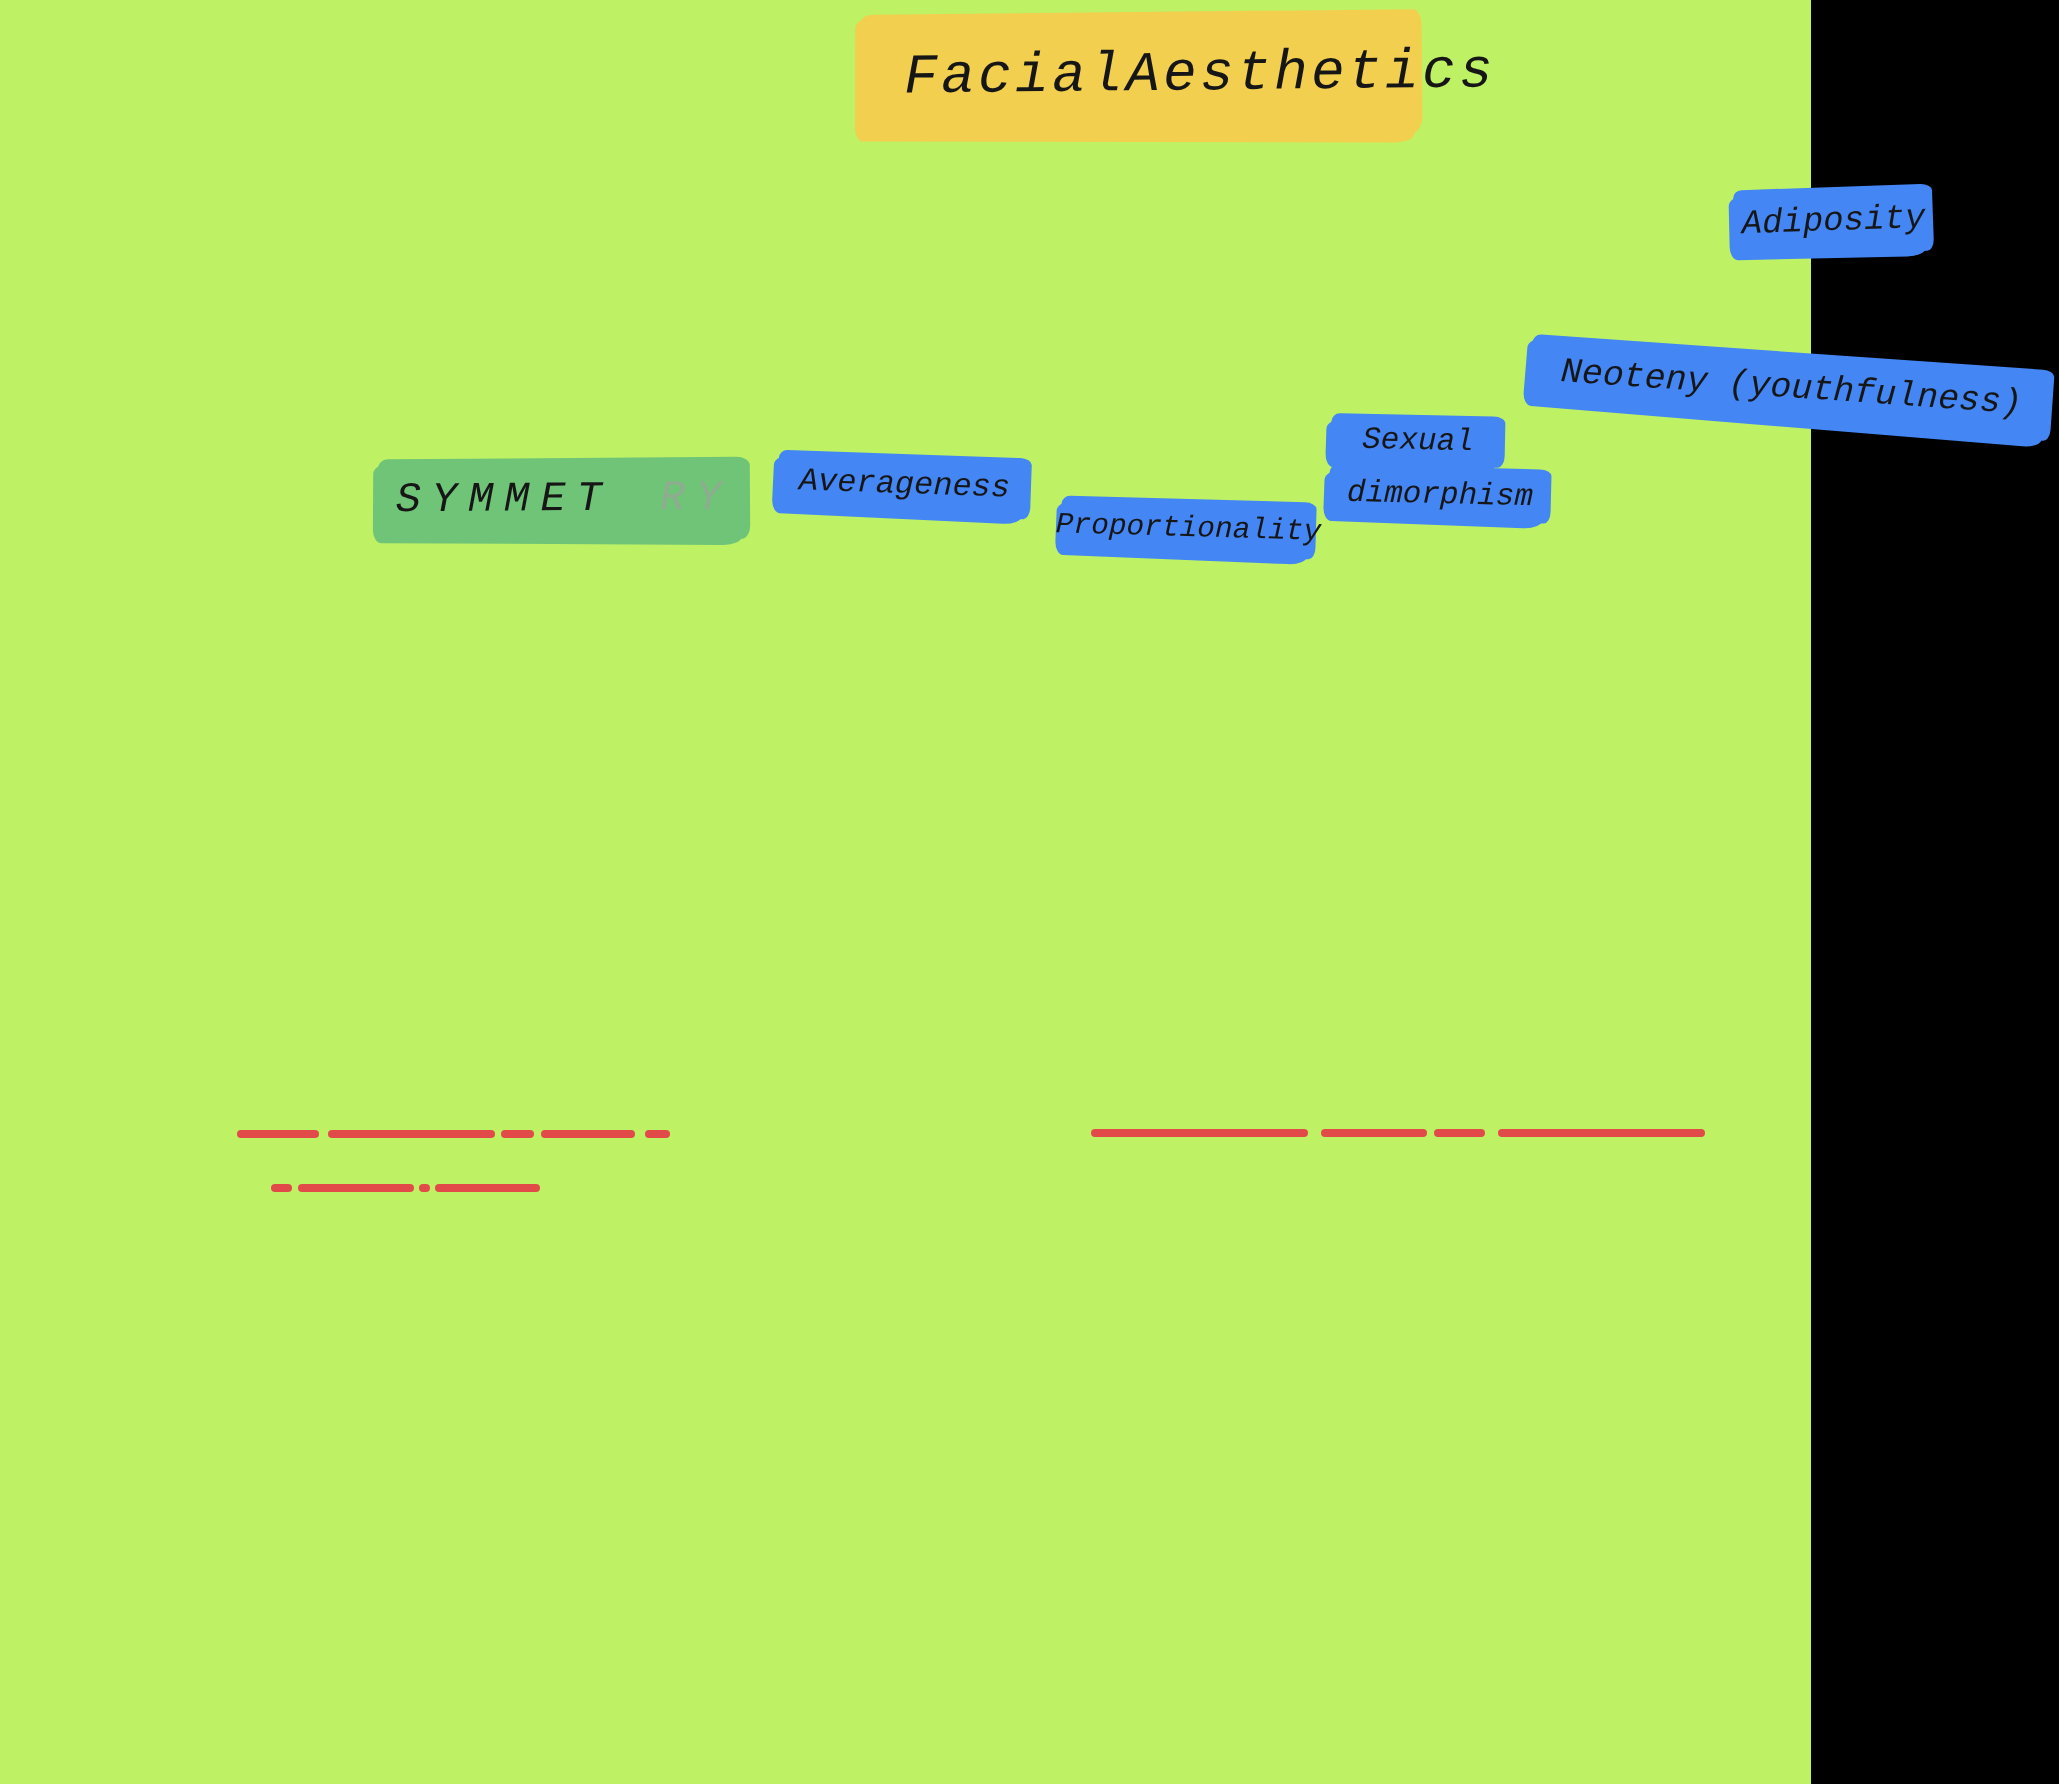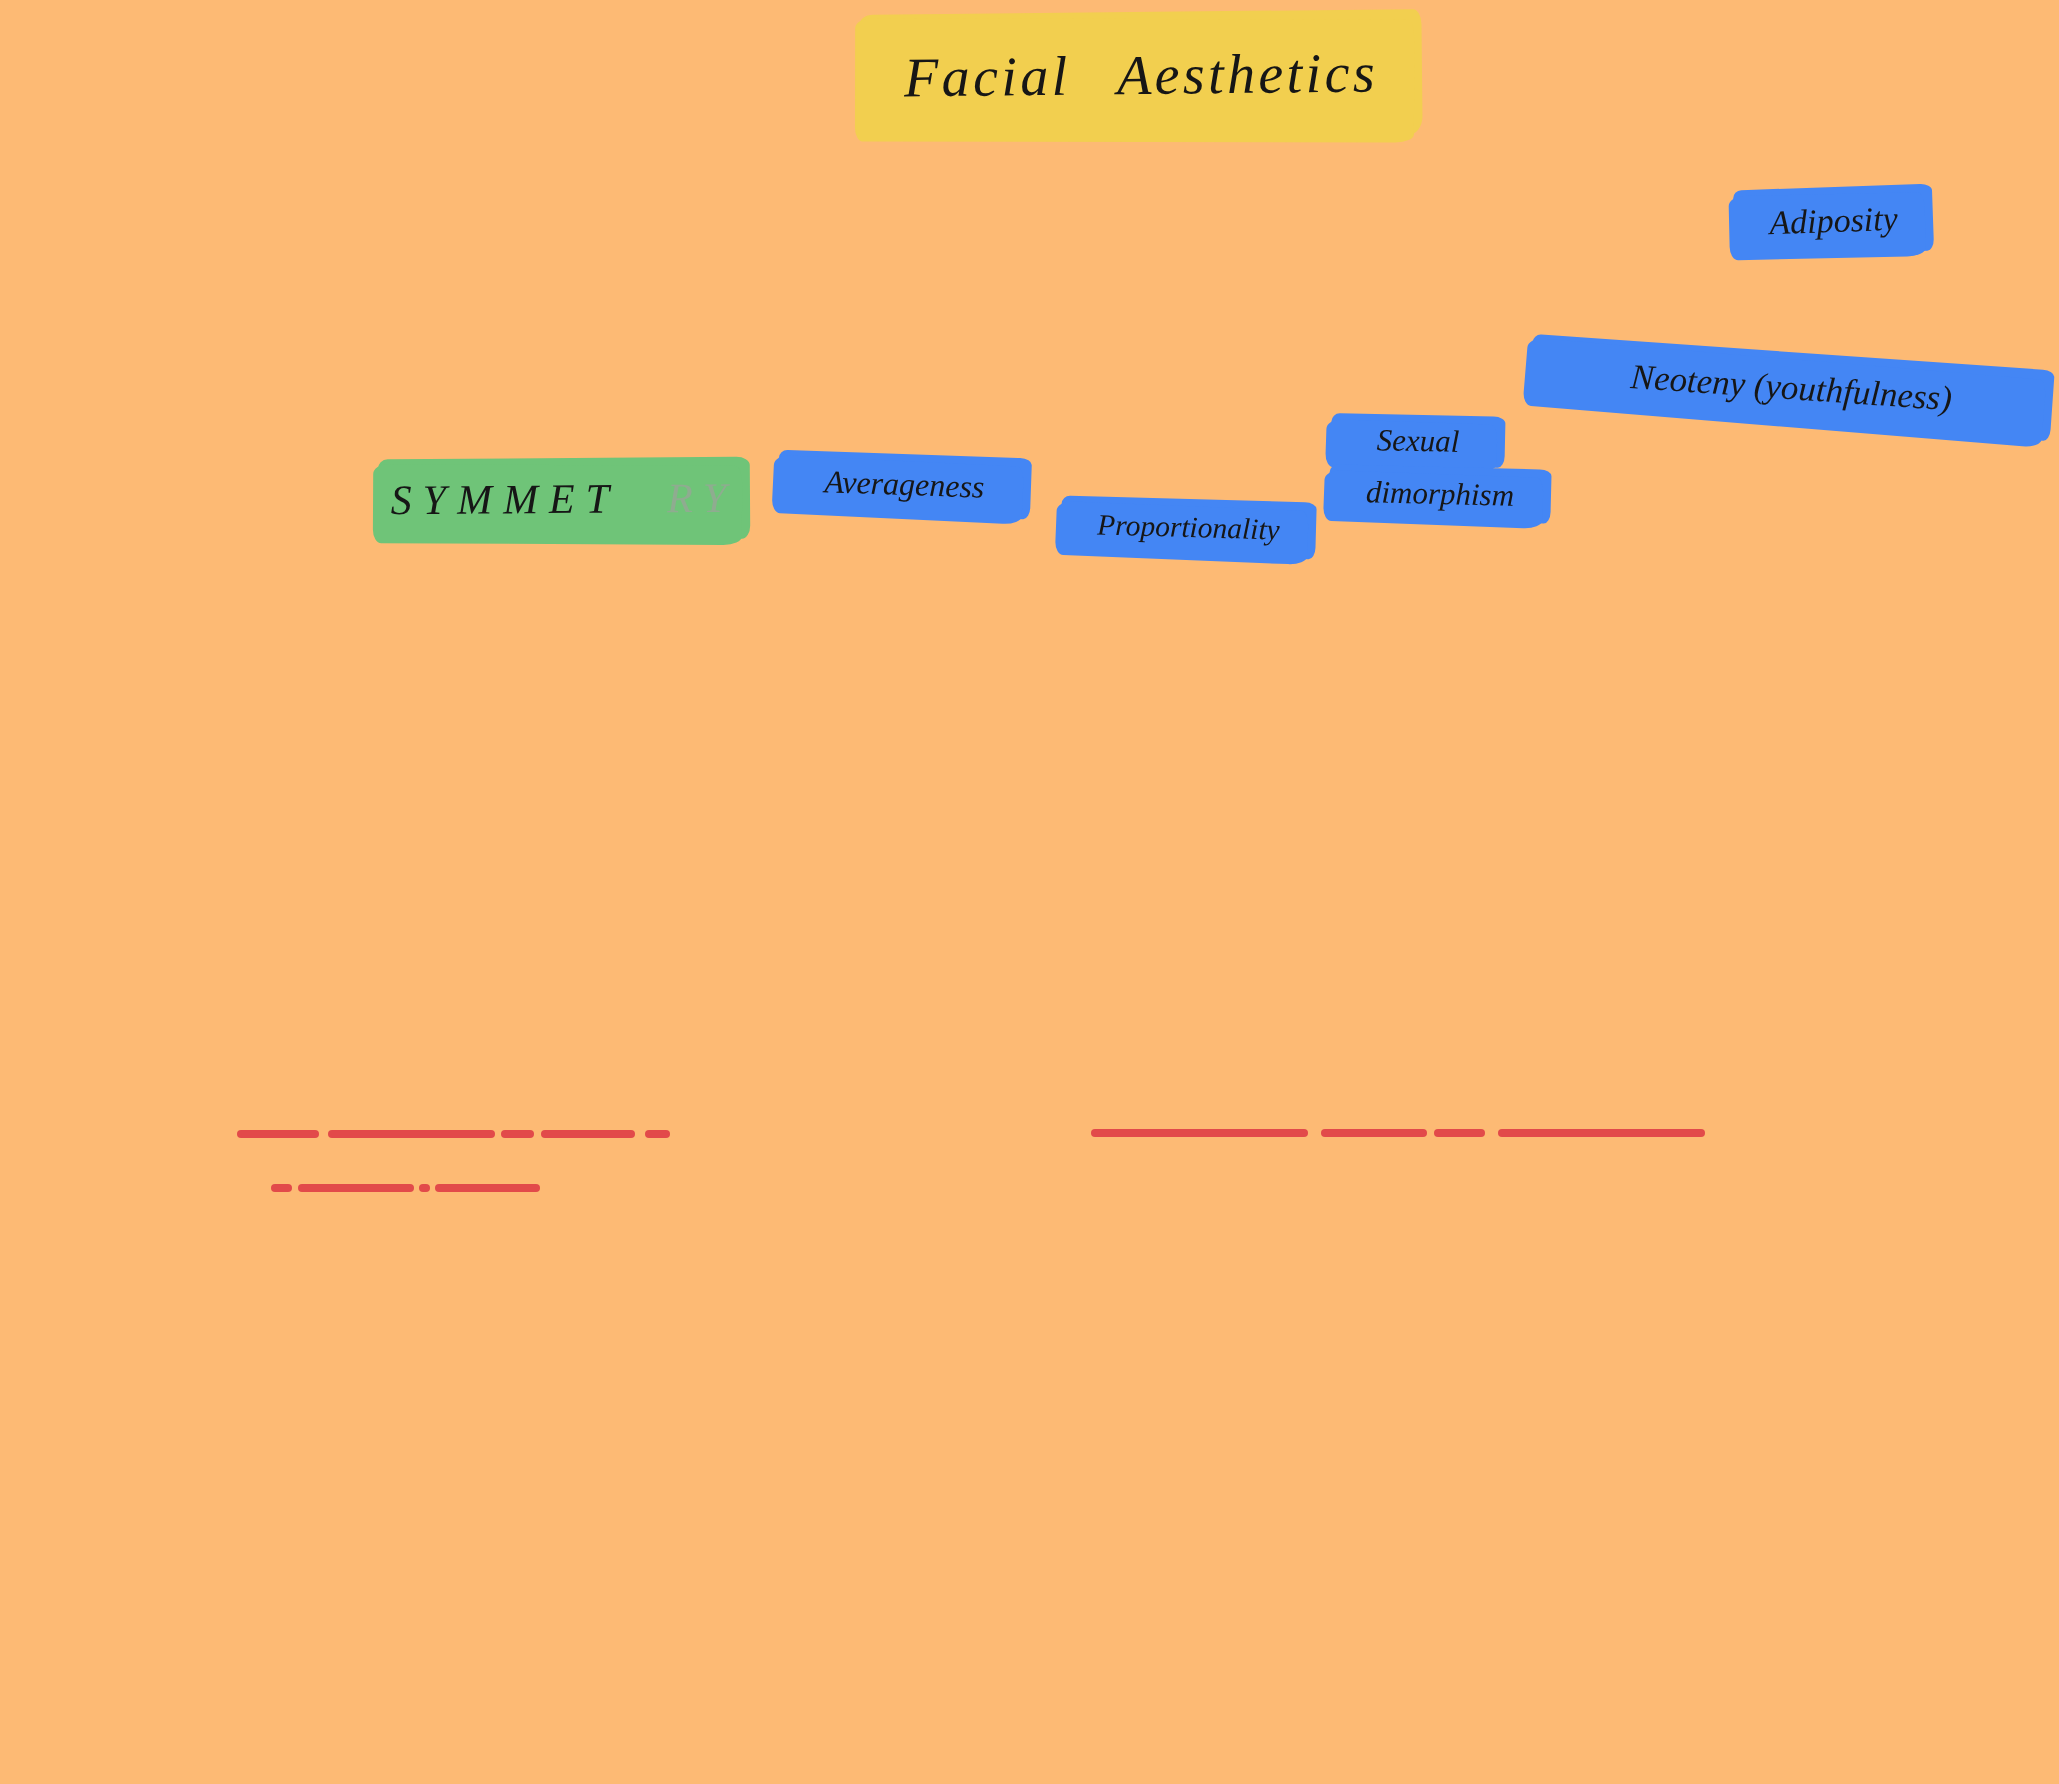--- a/index.html
+++ b/index.html
@@ -1,19 +1,19 @@
 <!DOCTYPE html>
 <html style="font-size:13.5px"><head>
 <meta charset="utf-8">
 <style>
   html,body{margin:0;padding:0;background:#000;}
   body{width:2059px;height:1784px;overflow:hidden;}
   .board{
-    position:relative;width:2059px;height:1784px;background:#fdba74;
-    font-family:Liberation Serif, serif;
+    position:relative;width:1811px;height:1784px;background:#bef264;
+    font-family:Liberation Mono, monospace;
   }
   
   .hl{
     position:absolute;display:flex;align-items:center;justify-content:center;
     color:#161616;font-style:italic;box-sizing:border-box;white-space:nowrap;
   }
   .hl .txt{position:relative;z-index:2;}
   
   .hl::before{
     content:"";position:absolute;z-index:0;left:-5px;top:6.7px;right:8.4px;bottom:-3.4px;

